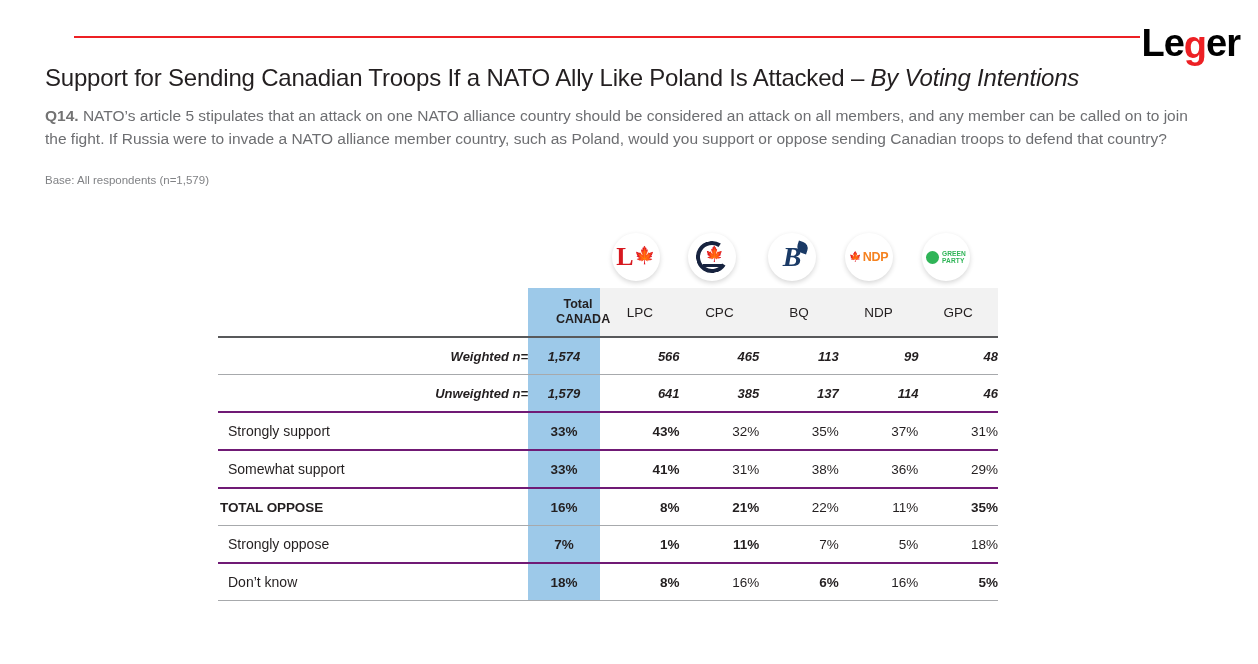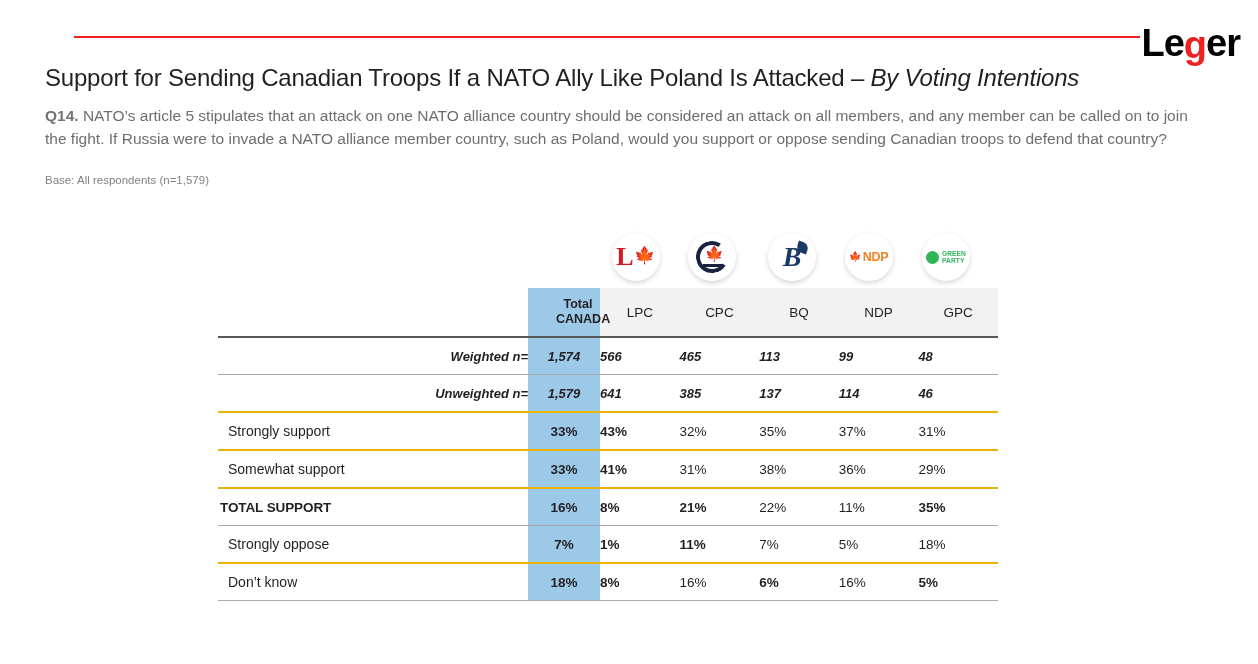--- a/index.html
+++ b/index.html
@@ -260,30 +260,30 @@
     font-weight: 400;
     font-size: 14px;
   }
   tr.d-row.total-row td.lbl {
     font-weight: bold;
     padding-left: 2px;
     font-size: 13.5px;
     letter-spacing: -0.1px;
   }
   td.val {
-    text-align: left;
+    text-align: right;
     font-size: 14px;
   }
   td.total-col {
     background: #9dc9e9;
     font-weight: bold;
     text-align: center;
   }
   .sep-thin  { border-bottom: 1px solid #a7a9ac; }
-  .sep-thick { border-bottom: 2px solid #eab308; }
+  .sep-thick { border-bottom: 2px solid #701a75; }
   .v-green { color: #00a04a; font-weight: bold; }
   .v-red   { color: #ed1c24; font-weight: bold; }
 </style>
 </head>
 <body>
 
 <div class="top-rule"></div>
 <div class="logo">
   <span class="lg-black">Le</span>
     <span class="lg-red">g</span>
@@ -391,21 +391,21 @@
         <tr class="d-row">
           <td class="lbl sep-thick">Somewhat support</td>
           <td class="val sep-thick total-col">33%</td>
           <td class="val sep-thick v-green">41%</td>
           <td class="val sep-thick">31%</td>
           <td class="val sep-thick">38%</td>
           <td class="val sep-thick">36%</td>
           <td class="val sep-thick">29%</td>
         </tr>
         <tr class="d-row total-row">
-          <td class="lbl sep-thin">TOTAL SUPPORT</td>
+          <td class="lbl sep-thin">TOTAL OPPOSE</td>
           <td class="val sep-thin total-col">16%</td>
           <td class="val sep-thin v-red">8%</td>
           <td class="val sep-thin v-green">21%</td>
           <td class="val sep-thin">22%</td>
           <td class="val sep-thin">11%</td>
           <td class="val sep-thin v-green">35%</td>
         </tr>
         <tr class="d-row">
           <td class="lbl sep-thick">Strongly oppose</td>
           <td class="val sep-thick total-col">7%</td>

